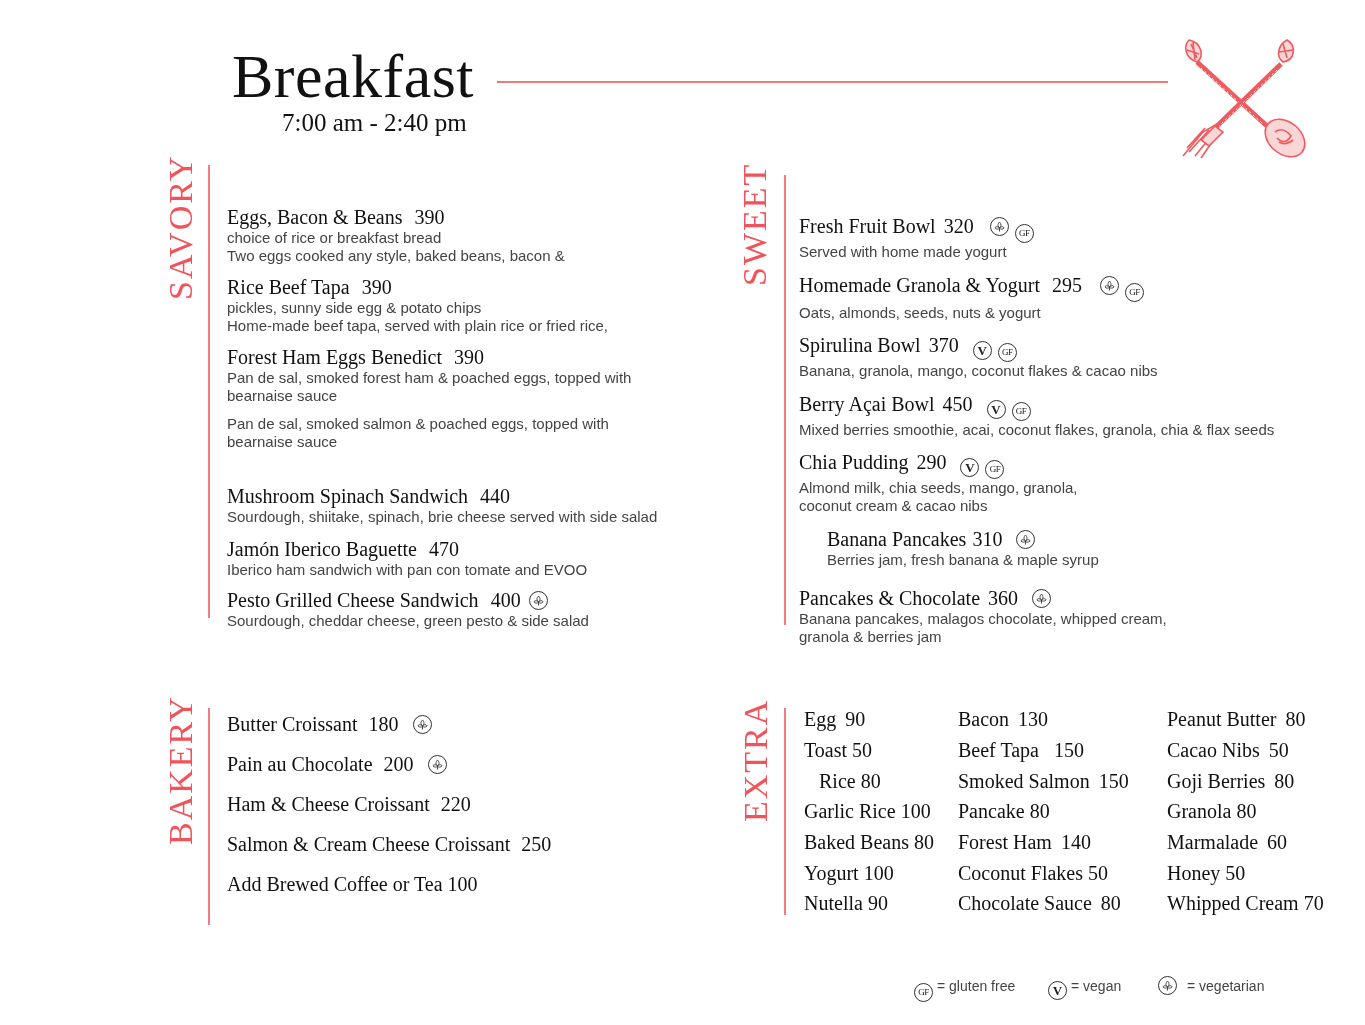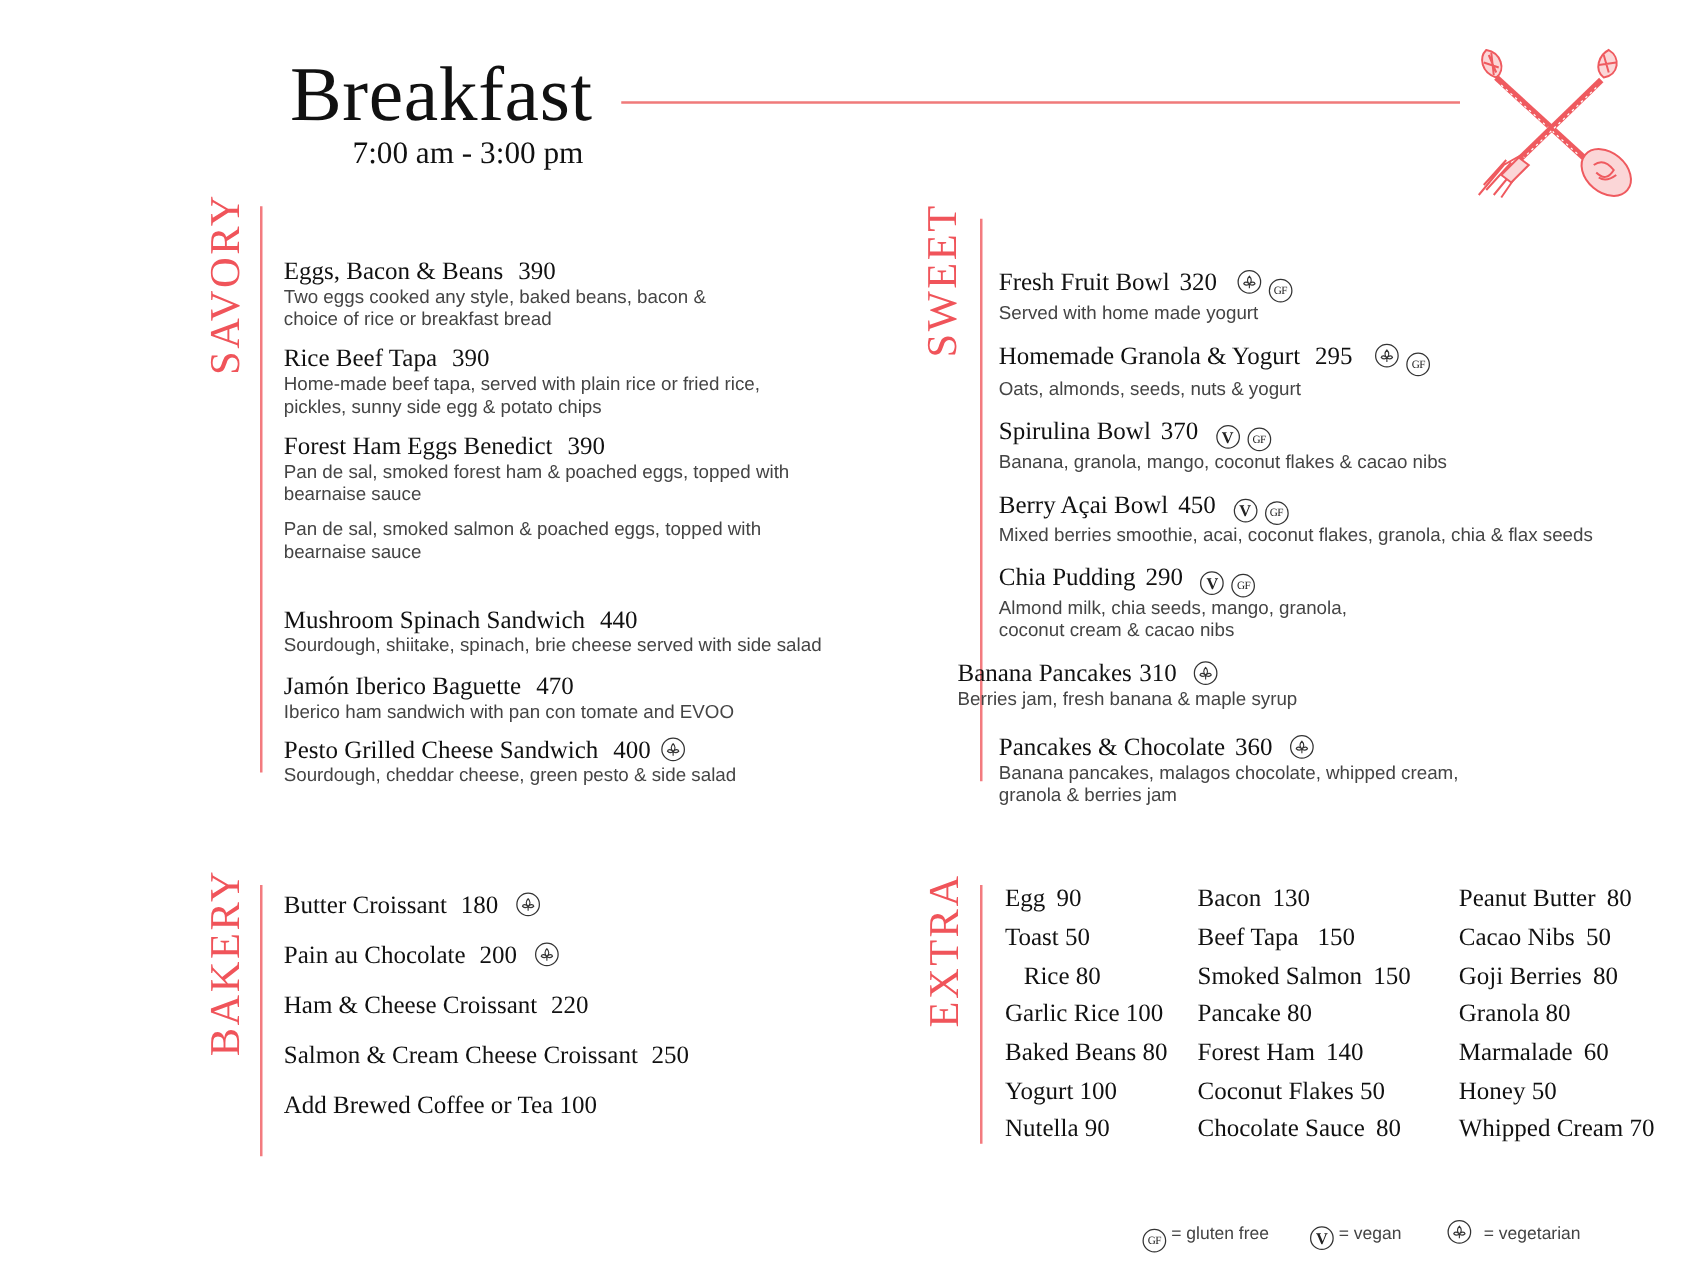--- a/index.html
+++ b/index.html
@@ -28,21 +28,21 @@
 
   .extra-item { position: absolute; font-family: "Liberation Serif", serif; font-size: 20px; line-height: 24px; color: #111; white-space: nowrap; }
 
   .legend { position: absolute; top: 976px; font-family: "Liberation Sans", sans-serif; font-size: 14px; line-height: 20px; color: #444; white-space: nowrap; }
   .legend .badge { margin-left: 0; margin-right: 4px; vertical-align: -4px; }
 </style>
 </head>
 <body>
 
 <div class="title">Breakfast</div>
-<div class="hours">7:00 am - 3:00 pm</div>
+<div class="hours">7:00 am - 2:40 pm</div>
 <div class="header-rule"></div>
 
 <svg class="logo" viewBox="0 0 140 130" xmlns="http://www.w3.org/2000/svg">
   <g stroke="#ef5a5f" fill="none" stroke-width="1.6">
 
     <path d="M14 8 C8 14 10 26 22 30 C30 24 26 10 14 8 Z" fill="#fbd6d7"></path>
     <path d="M16 12 L22 26 M12 18 L24 22 M18 10 L20 28"></path>
     <path d="M22 30 L92 94" stroke-width="5"></path>
     <path d="M26 36 L88 92" stroke="#fff" stroke-width="1" stroke-dasharray="2 3"></path>
     <ellipse cx="110" cy="106" rx="22" ry="16" transform="rotate(40 110 106)" fill="#fbd6d7"></ellipse>
@@ -55,27 +55,27 @@
     <path d="M42 92 L28 100 L18 112 L8 124 M34 98 L14 120 M30 96 L12 116 M38 102 L20 124 M44 100 L26 126"></path>
     <path d="M40 94 L26 108 L34 114 L48 100 Z" fill="#fbd6d7"></path>
   </g>
 </svg>
 
 <div class="sec-label" style="left:120px; top:218px; width:124px; height:40px;">SAVORY</div>
 <div class="vrule" style="left:208px; top:165px; height:453px;"></div>
 
 <div class="item" style="left:227px; top:165px;">
   <div class="item-name"><span>Eggs, Bacon &amp; Beans</span><span class="price">390</span></div>
+  <div class="item-desc">choice of rice or breakfast bread</div>
   <div class="item-desc">Two eggs cooked any style, baked beans, bacon &amp;</div>
-  <div class="item-desc">choice of rice or breakfast bread</div>
 </div>
 <div class="item" style="left:227px; top:235px;">
   <div class="item-name"><span>Rice Beef Tapa</span><span class="price">390</span></div>
+  <div class="item-desc">pickles, sunny side egg &amp; potato chips</div>
   <div class="item-desc">Home-made beef tapa, served with plain rice or fried rice,</div>
-  <div class="item-desc">pickles, sunny side egg &amp; potato chips</div>
 </div>
 <div class="item" style="left:227px; top:305px;">
   <div class="item-name"><span>Forest Ham Eggs Benedict</span><span class="price">390</span></div>
   <div class="item-desc">Pan de sal, smoked forest ham &amp; poached eggs, topped with</div>
   <div class="item-desc">bearnaise sauce</div>
 </div>
 <div class="item" style="left:227px; top:375px;">
   <div class="item-desc">Pan de sal, smoked salmon &amp; poached eggs, topped with</div>
   <div class="item-desc">bearnaise sauce</div>
 </div>
@@ -115,21 +115,21 @@
 </div>
 <div class="item" style="left:799px; top:352px;">
   <div class="item-name"><span>Berry Açai Bowl</span><span class="price" style="margin-left:8px;">450</span><span class="badge v" style="margin-left:14px;">V</span><span class="badge gf" style="margin-left:6px;">GF</span></div>
   <div class="item-desc">Mixed berries smoothie, acai, coconut flakes, granola, chia &amp; flax seeds</div>
 </div>
 <div class="item" style="left:799px; top:410px;">
   <div class="item-name"><span>Chia Pudding</span><span class="price" style="margin-left:8px;">290</span><span class="badge v" style="margin-left:14px;">V</span><span class="badge gf" style="margin-left:6px;">GF</span></div>
   <div class="item-desc">Almond milk, chia seeds, mango, granola,</div>
   <div class="item-desc">coconut cream &amp; cacao nibs</div>
 </div>
-<div class="item" style="left:766px; top:487px;">
+<div class="item" style="left:827px; top:487px;">
   <div class="item-name"><span>Banana Pancakes</span><span class="price" style="margin-left:6px;">310</span><span class="badge" style="margin-left:14px;"><svg width="13" height="13" viewBox="0 0 13 13">
           <path d="M6.5 2 C4.5 4 4.5 6.5 6.5 8 C8.5 6.5 8.5 4 6.5 2 Z M6.5 8 C5 6.5 2.5 6 2 8 C3.5 9.5 5.5 9.5 6.5 8 Z M6.5 8 C8 6.5 10.5 6 11 8 C9.5 9.5 7.5 9.5 6.5 8 Z M6.5 8 L6.5 11.5" stroke="#333" stroke-width="0.9" fill="none"></path>
         </svg></span></div>
   <div class="item-desc">Berries jam, fresh banana &amp; maple syrup</div>
 </div>
 <div class="item" style="left:799px; top:546px;">
   <div class="item-name"><span>Pancakes &amp; Chocolate</span><span class="price" style="margin-left:8px;">360</span><span class="badge" style="margin-left:14px;"><svg width="13" height="13" viewBox="0 0 13 13">
           <path d="M6.5 2 C4.5 4 4.5 6.5 6.5 8 C8.5 6.5 8.5 4 6.5 2 Z M6.5 8 C5 6.5 2.5 6 2 8 C3.5 9.5 5.5 9.5 6.5 8 Z M6.5 8 C8 6.5 10.5 6 11 8 C9.5 9.5 7.5 9.5 6.5 8 Z M6.5 8 L6.5 11.5" stroke="#333" stroke-width="0.9" fill="none"></path>
         </svg></span></div>
   <div class="item-desc">Banana pancakes, malagos chocolate, whipped cream,</div>

